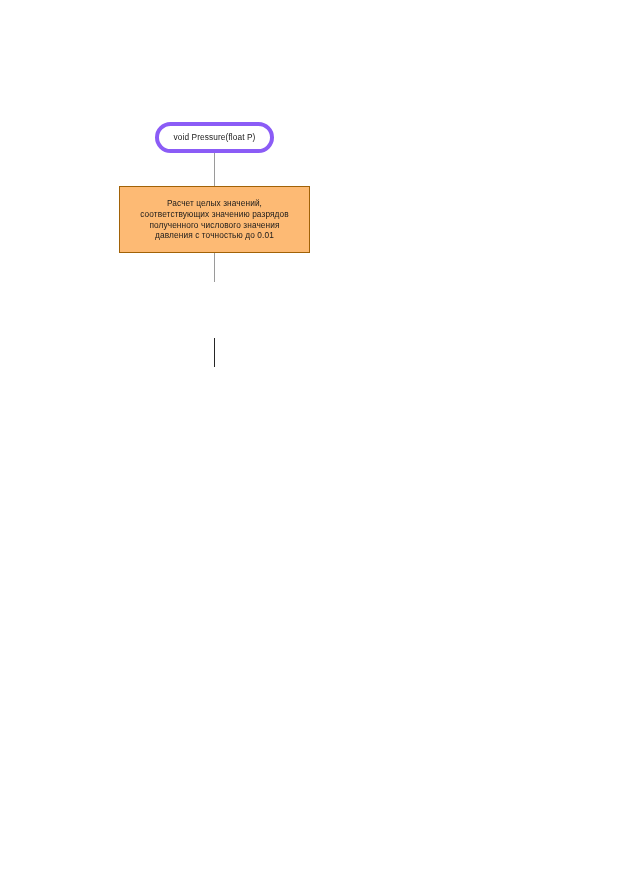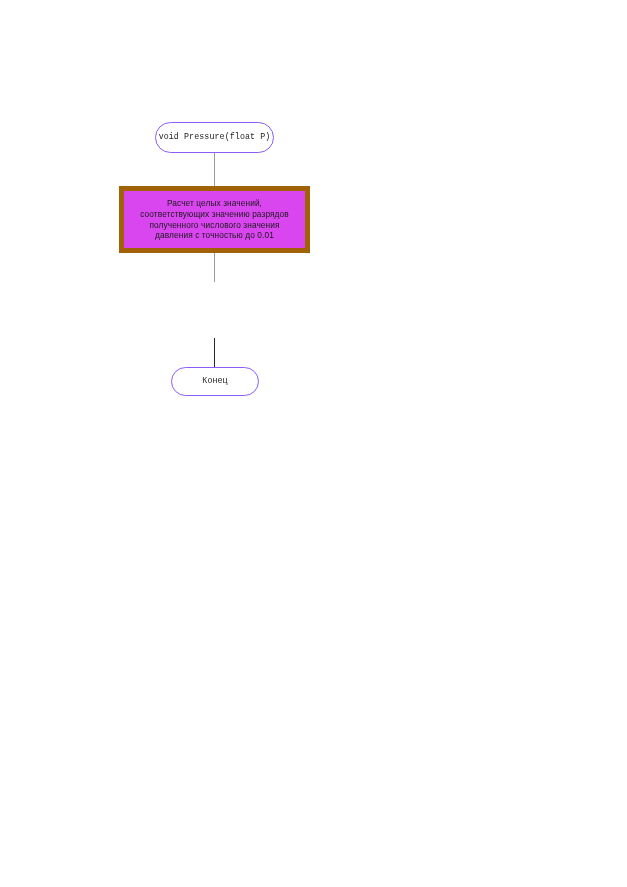--- a/index.html
+++ b/index.html
@@ -28,34 +28,33 @@
     text-align: center;
     white-space: pre-line;
     letter-spacing: 0.1px;
   }
 
   
   .terminator {
     position: absolute;
     box-sizing: border-box;
     background: #ffffff;
-    border: 1px solid #8b5cf6;
+    border: 4px solid #8b5cf6;
     border-radius: 999px;
     display: flex;
     align-items: center;
     justify-content: center;
-    font-family: Liberation Mono, monospace;
   }
 
   
   .process {
     position: absolute;
     box-sizing: border-box;
-    background: #d946ef;
-    border: 5px solid #a16207;
+    background: #fdba74;
+    border: 1px solid #a16207;
     display: flex;
     align-items: center;
     justify-content: center;
   }
 
   
   .connector {
     position: absolute;
     width: 1px;
     background: #9a9a9a;
@@ -89,17 +88,14 @@
 соответствующих значению разрядов
 полученного числового значения
 давления с точностью до 0.01</div>
   </div>
 
   <div class="connector" id="conn-p1-p2"></div>
 
 
   <div class="connector dark" id="conn-p2-end"></div>
 
-  <div class="terminator" id="end-node">
-    <div class="node-text">Конец</div>
-  </div>
 
 </div>
 
 </body></html>

